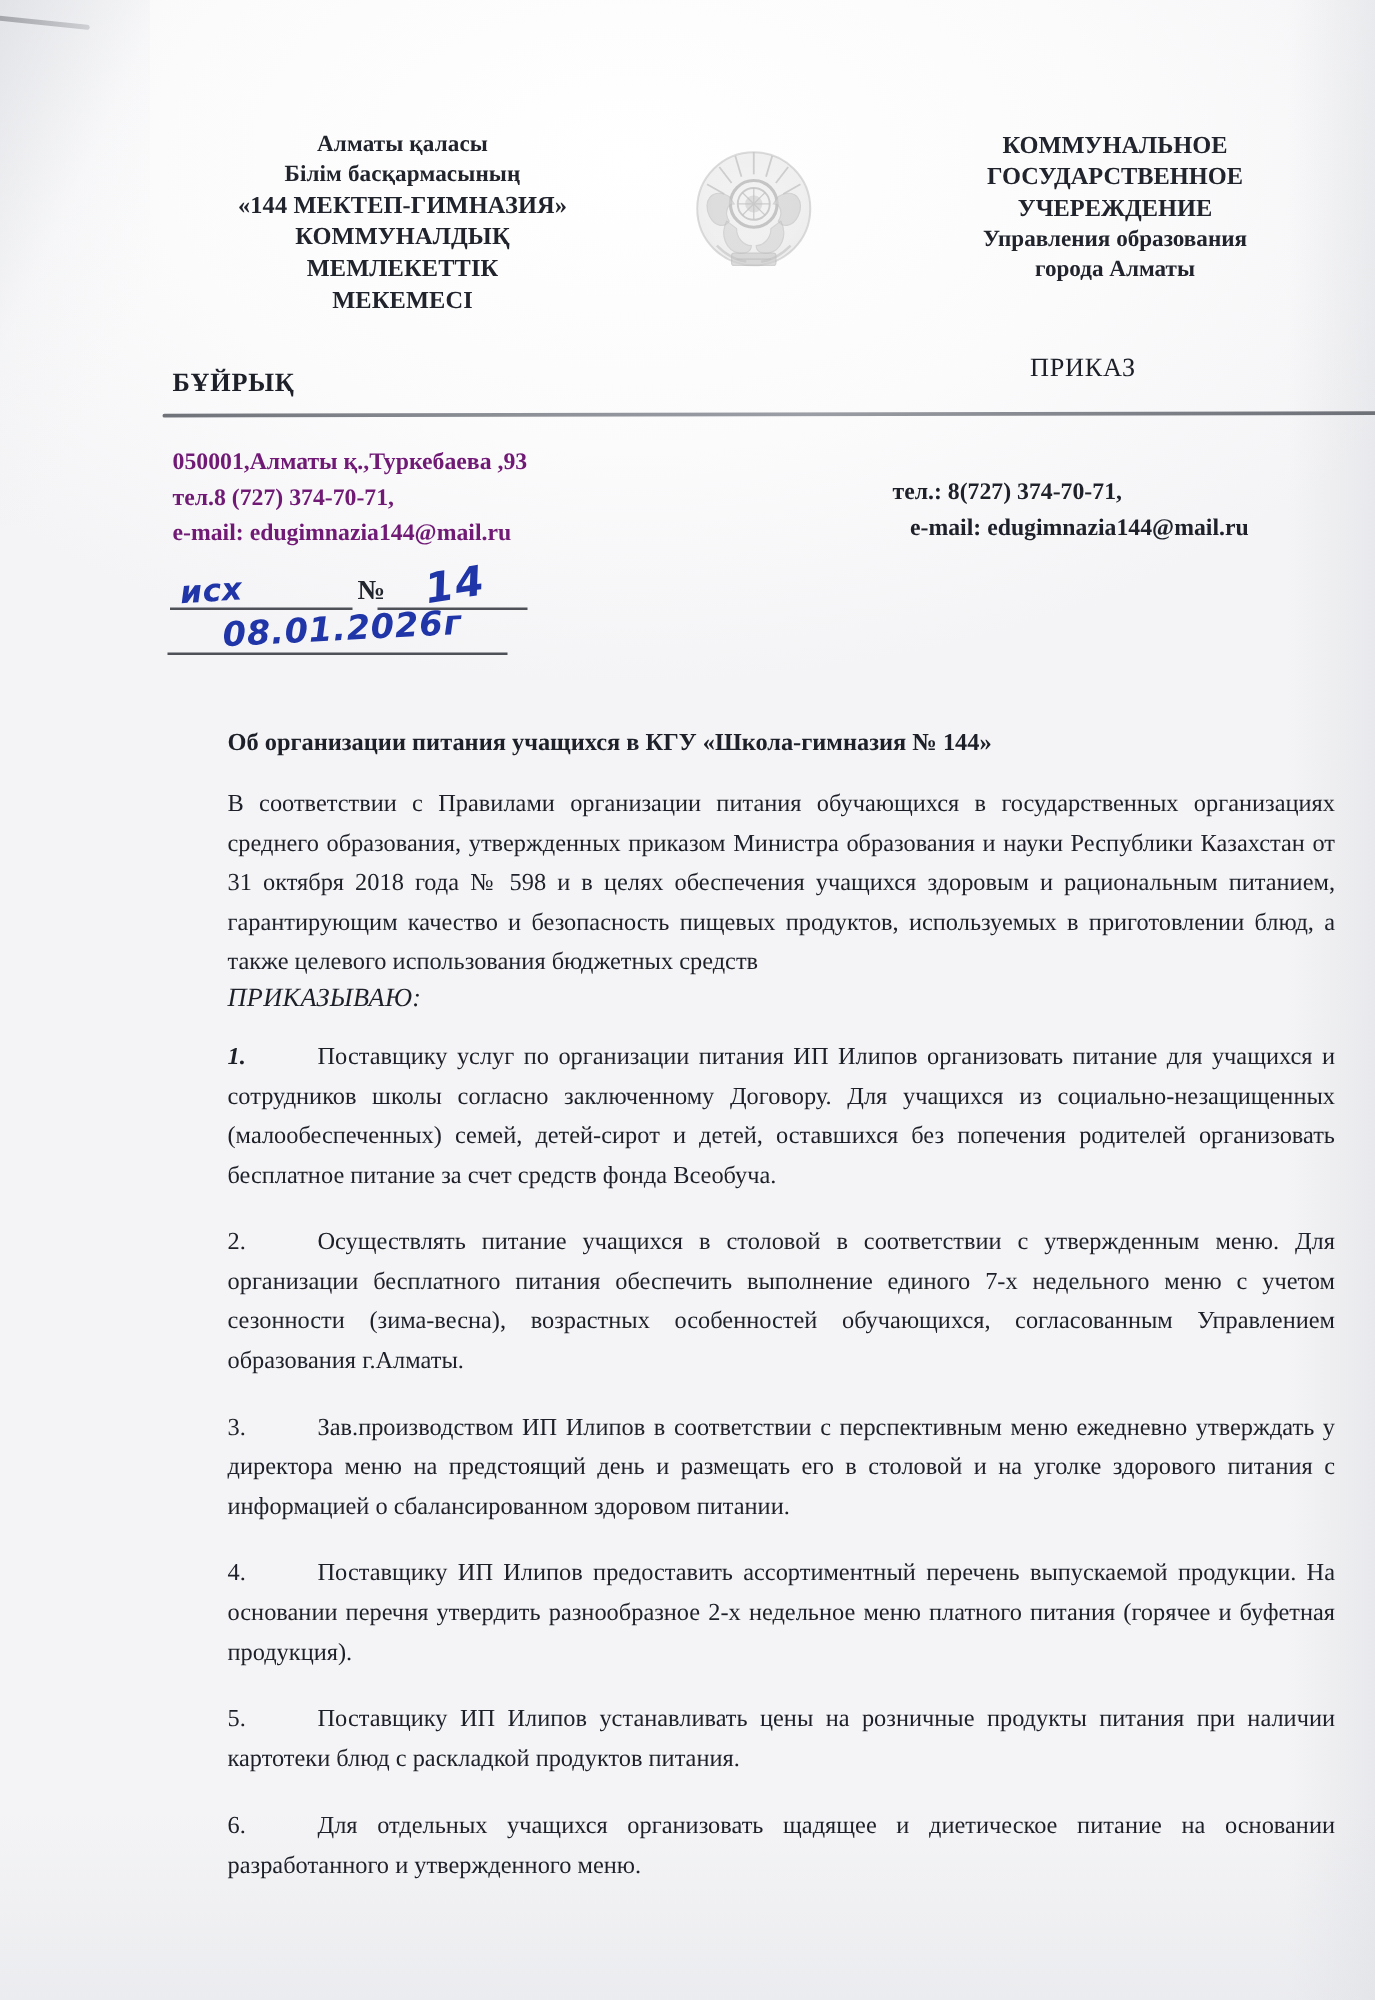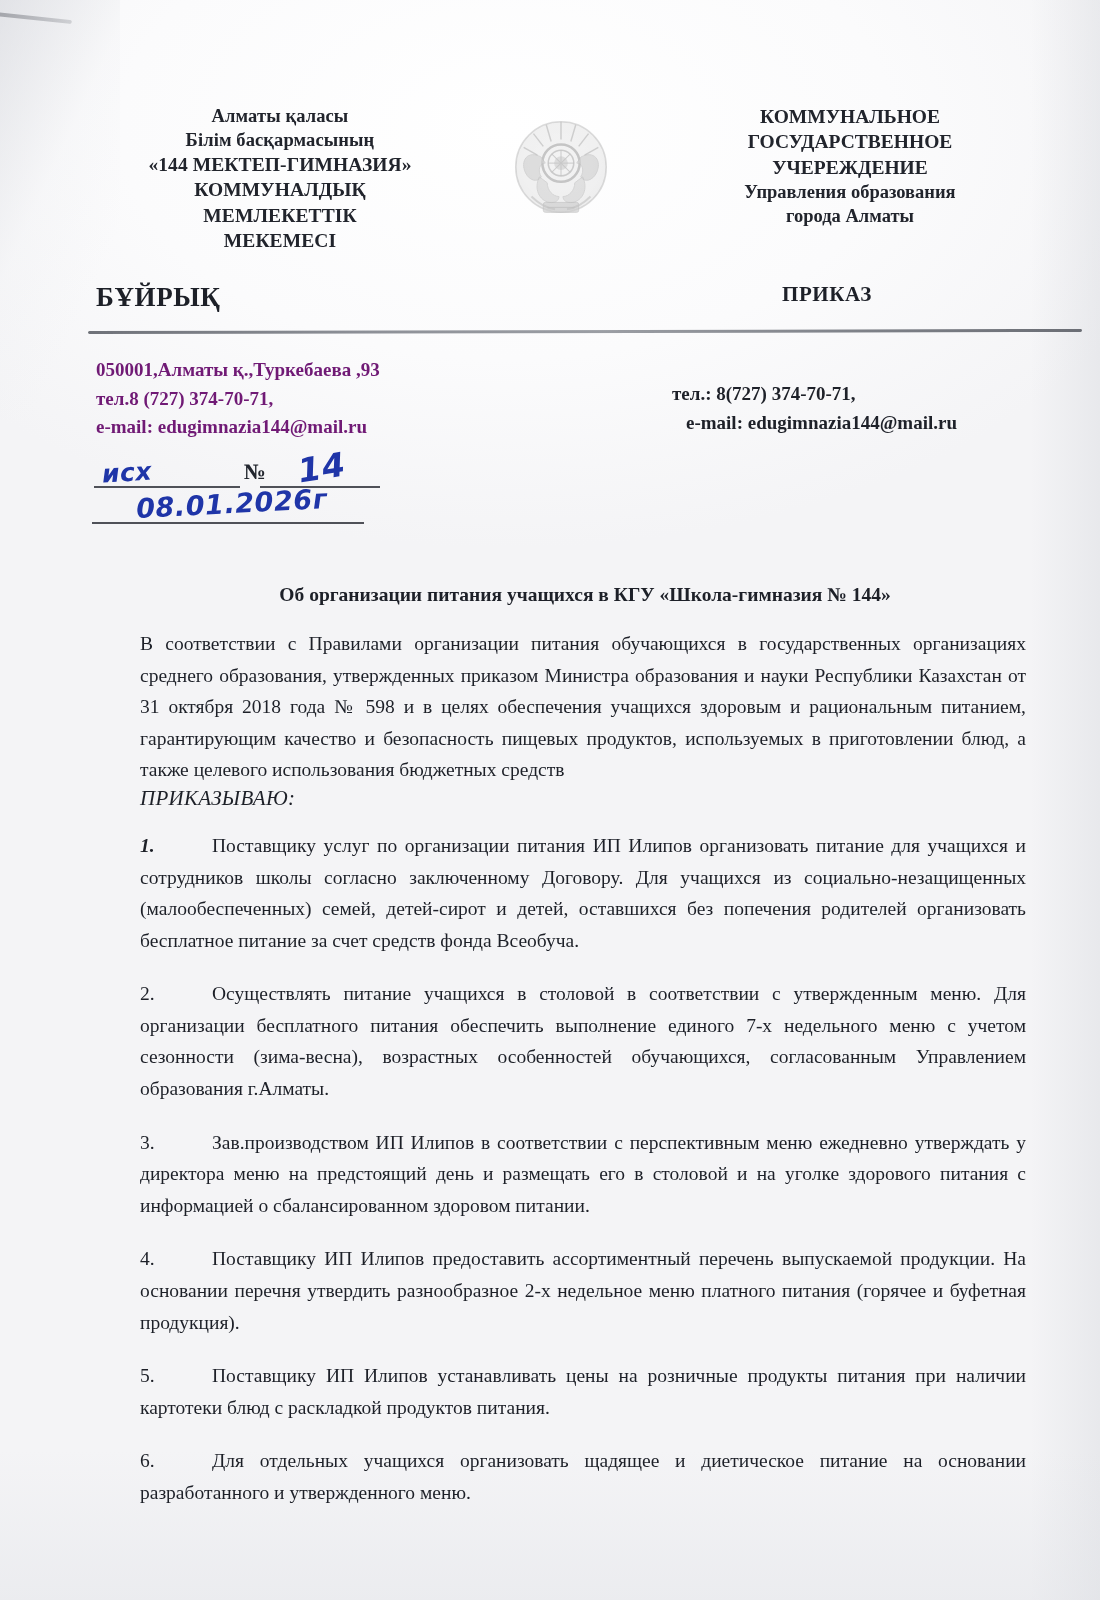--- a/index.html
+++ b/index.html
@@ -54,20 +54,21 @@
     width: 78px; height: 4px;
     background: linear-gradient(90deg, rgba(150,152,158,.85), rgba(150,152,158,.35));
     transform: rotate(6deg);
     border-radius: 2px;
     pointer-events: none;
   }
 
   .content {
     position: absolute;
     inset: 0;
+    margin-left: 42px;
   }
 
   
   .letterhead {
     position: absolute;
     left: 0; top: 104px;
     width: 1100px;
     display: flex;
     justify-content: flex-start;
     align-items: flex-start;
@@ -112,30 +113,30 @@
 
   .doc-kind-row {
     position: absolute;
     top: 282px;
     left: 0;
     width: 1100px;
     height: 30px;
   }
   .doc-kind-kz {
     position: absolute;
-    left: 96px; top: 0;
-    font-size: 27px;
+    left: 96px; top: 12px;
+    font-size: 21px;
     font-weight: bold;
     letter-spacing: .6px;
   }
   .doc-kind-ru {
     position: absolute;
     left: 782px; top: 0;
     font-size: 21px;
-    font-weight: bold;
+    font-weight: normal;
     letter-spacing: .6px;
   }
 
   .rule {
     position: absolute;
     left: 88px;
     top: 330px;
     width: 994px;
     height: 3px;
     background: linear-gradient(90deg,#6f7279 0%, #8d9097 28%, #9b9ea4 52%, #7e8188 78%, #6b6e75 100%);
@@ -214,21 +215,20 @@
   }
 
   
   .subject {
     position: absolute;
     left: 140px; top: 582px;
     width: 890px;
     font-size: 19.5px;
     font-weight: bold;
     line-height: 1.35;
-    text-align: center;
   }
   .preamble {
     position: absolute;
     left: 140px; top: 628px;
     width: 886px;
     font-size: 19.5px;
     line-height: 1.62;
     text-align: justify;
     text-justify: inter-word;
   }

